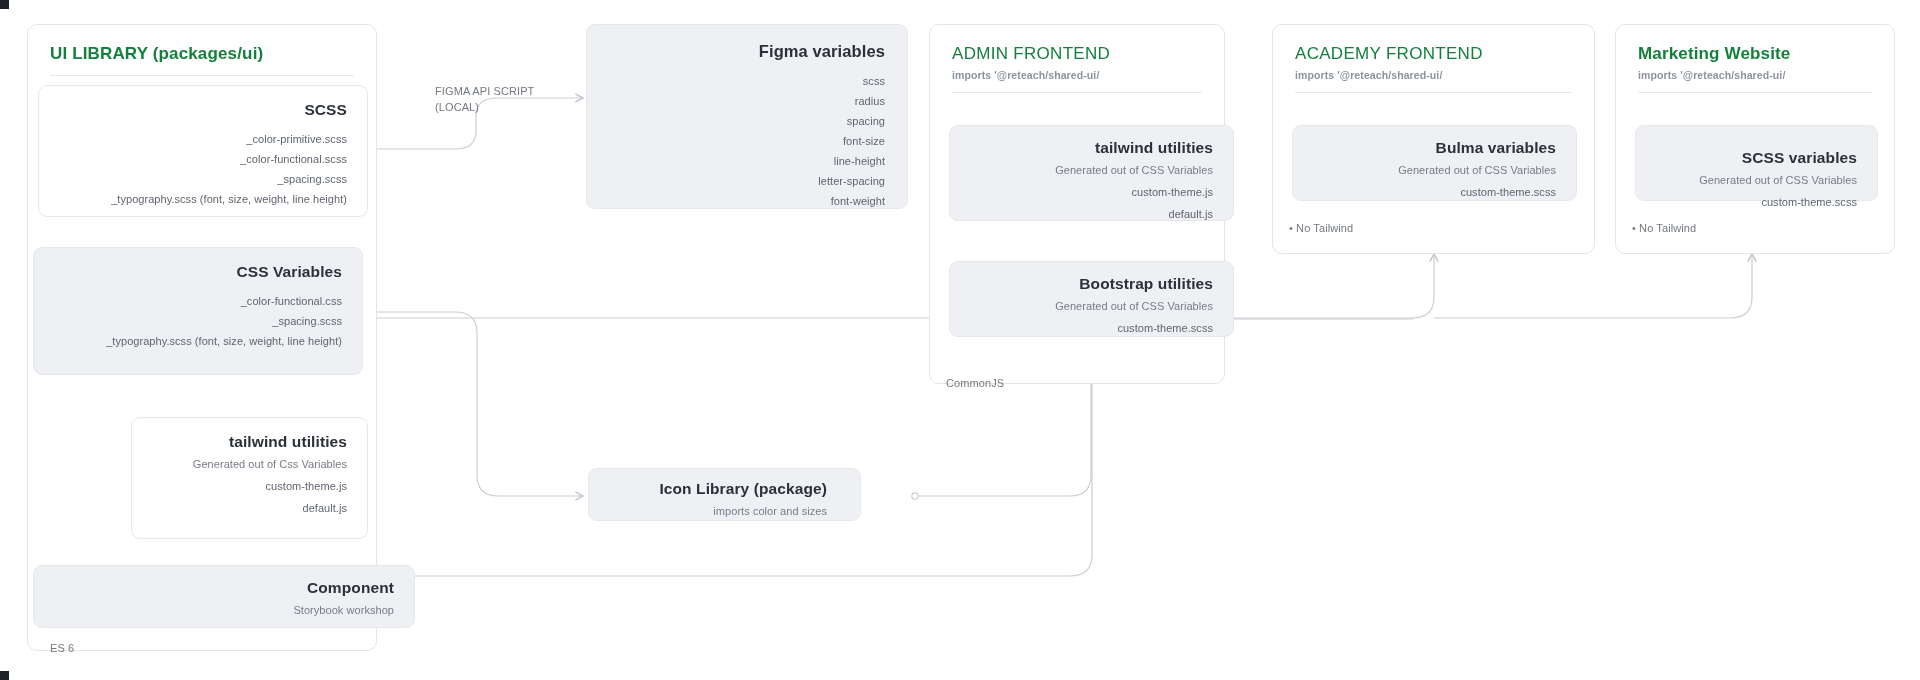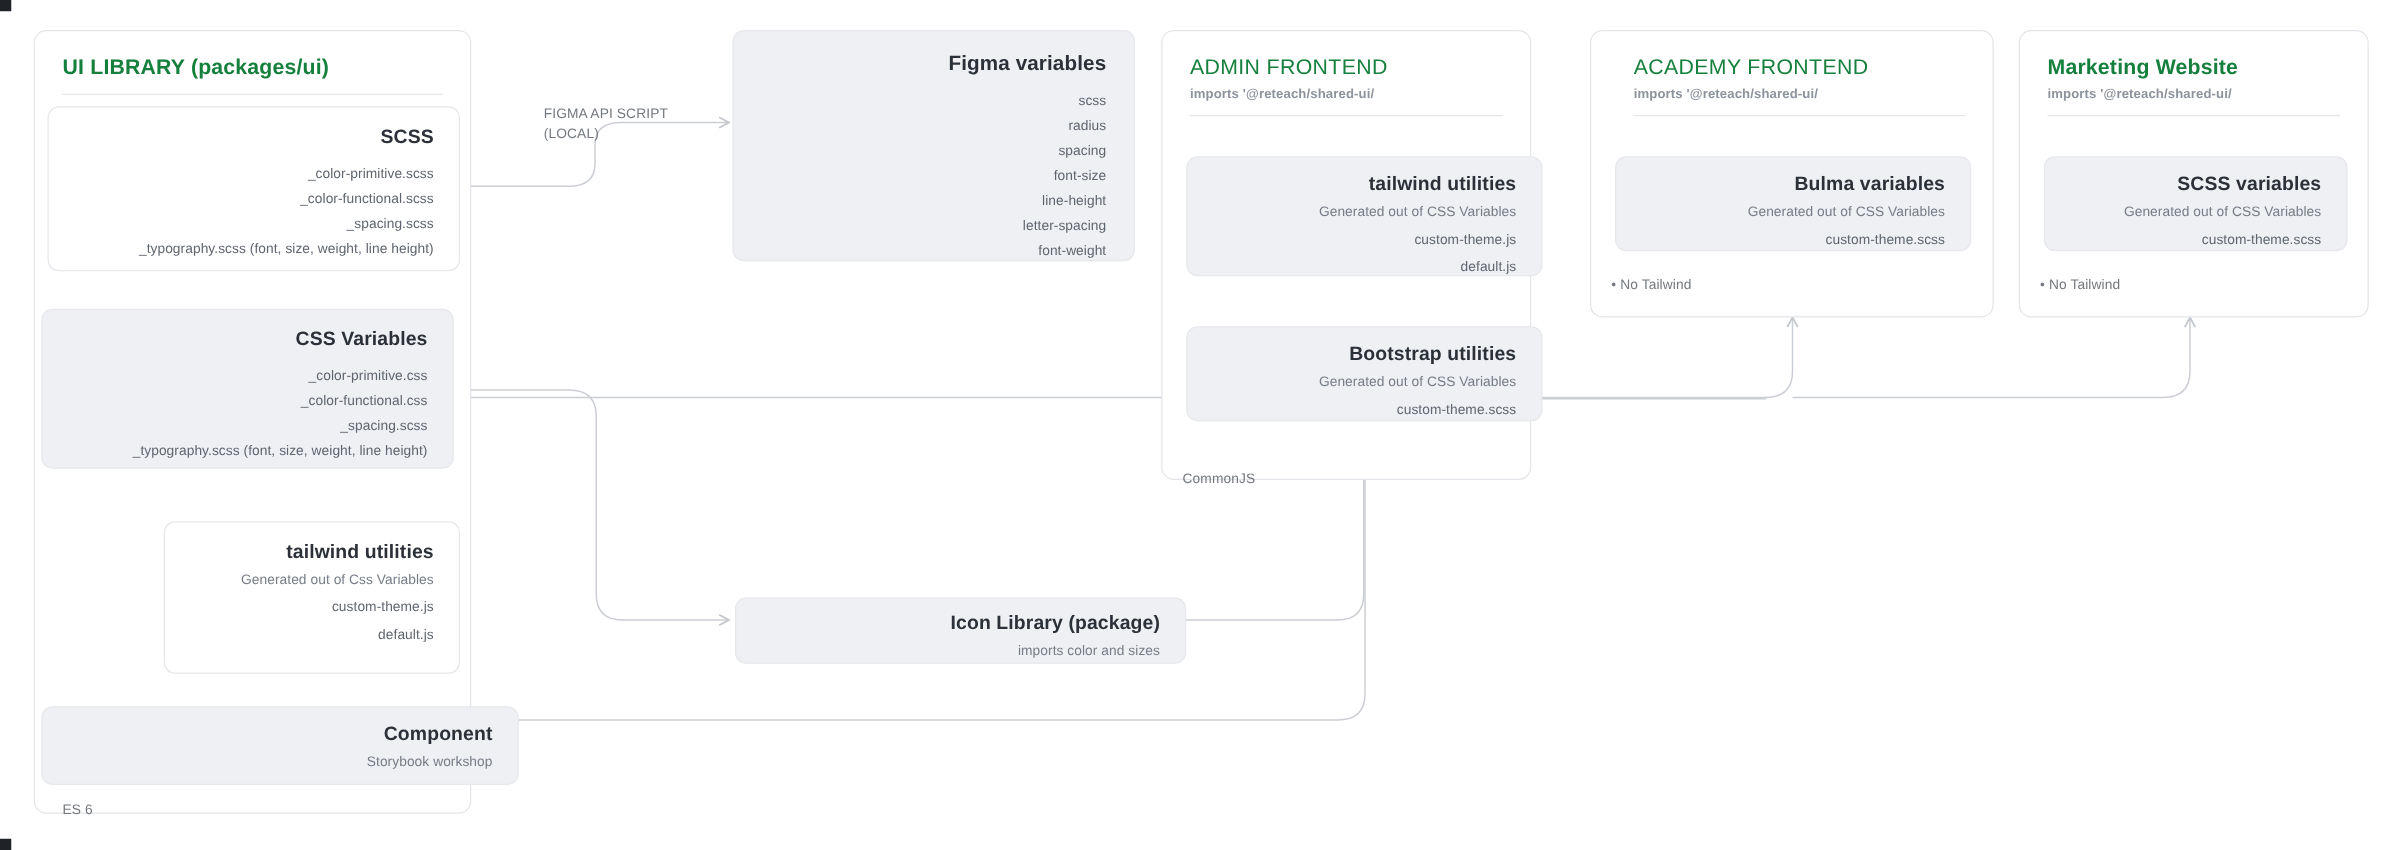--- a/index.html
+++ b/index.html
@@ -184,21 +184,20 @@
         <div class="card-line">_color-primitive.scss</div>
         <div class="card-line">_color-functional.scss</div>
         <div class="card-line">_spacing.scss</div>
         <div class="card-line">_typography.scss (font, size, weight, line height)</div>
       </div>
     </div>
 
     <div class="card filled" style="left:5px; top:222px; width:330px; height:128px;">
       <div class="card-title">CSS Variables</div>
       <div class="card-list">
-        <div class="card-line">_color-primitive.css</div>
         <div class="card-line">_color-functional.css</div>
         <div class="card-line">_spacing.scss</div>
         <div class="card-line">_typography.scss (font, size, weight, line height)</div>
       </div>
     </div>
 
     <div class="card" style="left:103px; top:392px; width:237px; height:122px;">
       <div class="card-title">tailwind utilities</div>
       <div class="card-desc">Generated out of Css Variables</div>
       <div class="card-line">custom-theme.js</div>
@@ -222,21 +221,21 @@
       <div class="card-line">scss</div>
       <div class="card-line">radius</div>
       <div class="card-line">spacing</div>
       <div class="card-line">font-size</div>
       <div class="card-line">line-height</div>
       <div class="card-line">letter-spacing</div>
       <div class="card-line">font-weight</div>
     </div>
   </div>
 
-  <div class="card filled" style="left:588px; top:478px; width:361px; height:53px; padding:11px 20px;">
+  <div class="card filled" style="left:588px; top:468px; width:273px; height:53px; padding:11px 33px;">
     <div class="card-title">Icon Library (package)</div>
     <div class="card-desc">imports color and sizes</div>
   </div>
 
   <div class="panel" style="left:929px; top:24px; width:296px; height:360px;">
     <div class="panel-head">
       <div class="panel-title caps">ADMIN FRONTEND</div>
       <div class="panel-sub">imports '@reteach/shared-ui/</div>
     </div>
     <div class="panel-rule"></div>
@@ -250,21 +249,21 @@
 
     <div class="card filled" style="left:19px; top:236px; width:285px; height:76px; padding:13px 20px;">
       <div class="card-title">Bootstrap utilities</div>
       <div class="card-desc">Generated out of CSS Variables</div>
       <div class="card-line">custom-theme.scss</div>
     </div>
 
     <div class="note" style="left:16px; top:351px;">CommonJS</div>
   </div>
 
-  <div class="panel" style="left:1272px; top:24px; width:323px; height:230px;padding-left:12px;">
+  <div class="panel" style="left:1272px; top:24px; width:323px; height:230px;">
     <div class="panel-head">
       <div class="panel-title caps">ACADEMY FRONTEND</div>
       <div class="panel-sub">imports '@reteach/shared-ui/</div>
     </div>
     <div class="panel-rule"></div>
 
     <div class="card filled" style="left:19px; top:100px; width:285px; height:76px; padding:13px 20px;">
       <div class="card-title">Bulma variables</div>
       <div class="card-desc">Generated out of CSS Variables</div>
       <div class="card-line">custom-theme.scss</div>
@@ -273,21 +272,21 @@
     <div class="note" style="left:16px; top:196px;">• No Tailwind</div>
   </div>
 
   <div class="panel" style="left:1615px; top:24px; width:280px; height:230px;">
     <div class="panel-head">
       <div class="panel-title">Marketing Website</div>
       <div class="panel-sub">imports '@reteach/shared-ui/</div>
     </div>
     <div class="panel-rule"></div>
 
-    <div class="card filled" style="left:19px; top:100px; width:243px; height:76px; padding:13px 20px;">
+    <div class="card filled" style="left:19px; top:100px; width:243px; height:76px; padding:23px 20px;">
       <div class="card-title">SCSS variables</div>
       <div class="card-desc">Generated out of CSS Variables</div>
       <div class="card-line">custom-theme.scss</div>
     </div>
 
     <div class="note" style="left:16px; top:196px;">• No Tailwind</div>
   </div>
 
 </div>
 

